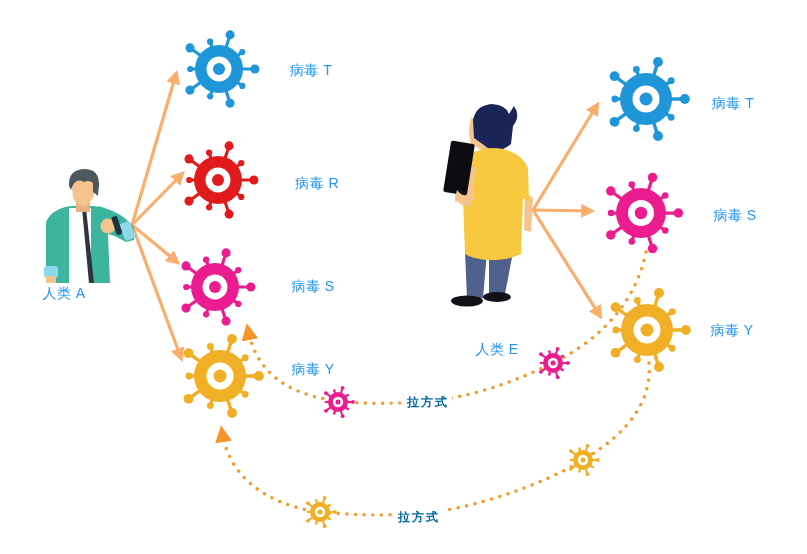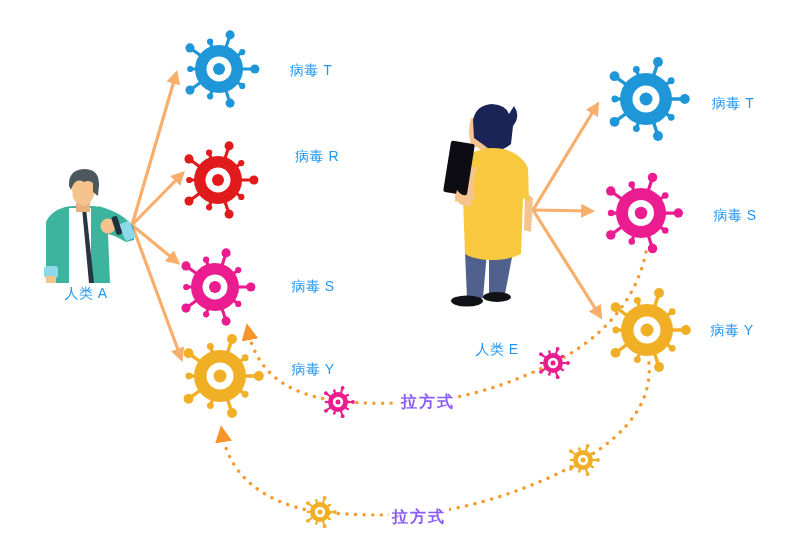--- a/index.html
+++ b/index.html
@@ -7,22 +7,22 @@
     position:relative;width:807px;height:554px;background:#ffffff;
     font-family:"Liberation Sans","DejaVu Sans",sans-serif;overflow:hidden;
   }
   .canvas > svg.diagram{position:absolute;left:0;top:0;}
   .person{position:absolute;}
   .lbl{
     position:absolute;transform:translate(-50%,-50%);
     font-size:14px;color:#2196F3;white-space:nowrap;letter-spacing:.5px;
   }
   .pull-lbl{
-    color:#8b5cf6;font-weight:bold;background:#ffffff;padding:0 3px;
-    font-size:16px;letter-spacing:2px;
+    color:#0369a1;font-weight:bold;background:#ffffff;padding:0 3px;
+    font-size:12px;letter-spacing:2px;
   }
 </style>
 </head>
 <body>
 
 <div class="canvas">
 
   <svg class="diagram" id="diagram-svg" width="807" height="554" viewBox="0 0 807 554">
     <defs>
       <marker id="mk-solid" viewBox="0 0 10 10" refX="7" refY="5" markerWidth="4.4" markerHeight="4.4" orient="auto-start-reverse">
@@ -366,25 +366,25 @@
 
       <path d="M18,60 C26,50 40,46 50,46 C66,46 80,54 85,66 L86,100 L80,96 L78,152 C62,160 36,160 22,152 L20,96 L12,100 L14,72 Z" fill="#F8C93E"></path>
 
       <path d="M18,96 C16,84 18,72 24,62 L34,66 C30,78 30,88 32,98 Z" fill="#F5C48E"></path>
 
       <rect x="4" y="40" width="24" height="52" rx="2" fill="#0C0C12" transform="rotate(9 16 66)"></rect>
       <path d="M14,88 Q22,98 30,94 L28,104 Q18,106 12,96 Z" fill="#F5C48E"></path>
     </svg>
   </div>
 
-  <div class="lbl" style="left:86px;top:294px">人类 A</div>
+  <div class="lbl" style="left:64px;top:294px">人类 A</div>
   <div class="lbl" style="left:497px;top:350px">人类 E</div>
 
   <div class="lbl" style="left:311px;top:71px">病毒 T</div>
-  <div class="lbl" style="left:317px;top:157px">病毒 R</div>
+  <div class="lbl" style="left:317px;top:184px">病毒 R</div>
   <div class="lbl" style="left:313px;top:287px">病毒 S</div>
   <div class="lbl" style="left:313px;top:370px">病毒 Y</div>
   <div class="lbl" style="left:733px;top:104px">病毒 T</div>
   <div class="lbl" style="left:735px;top:216px">病毒 S</div>
   <div class="lbl" style="left:732px;top:331px">病毒 Y</div>
 
   <div class="lbl pull-lbl" style="left:428px;top:402px">拉方式</div>
   <div class="lbl pull-lbl" style="left:419px;top:517px">拉方式</div>
 </div>
 

